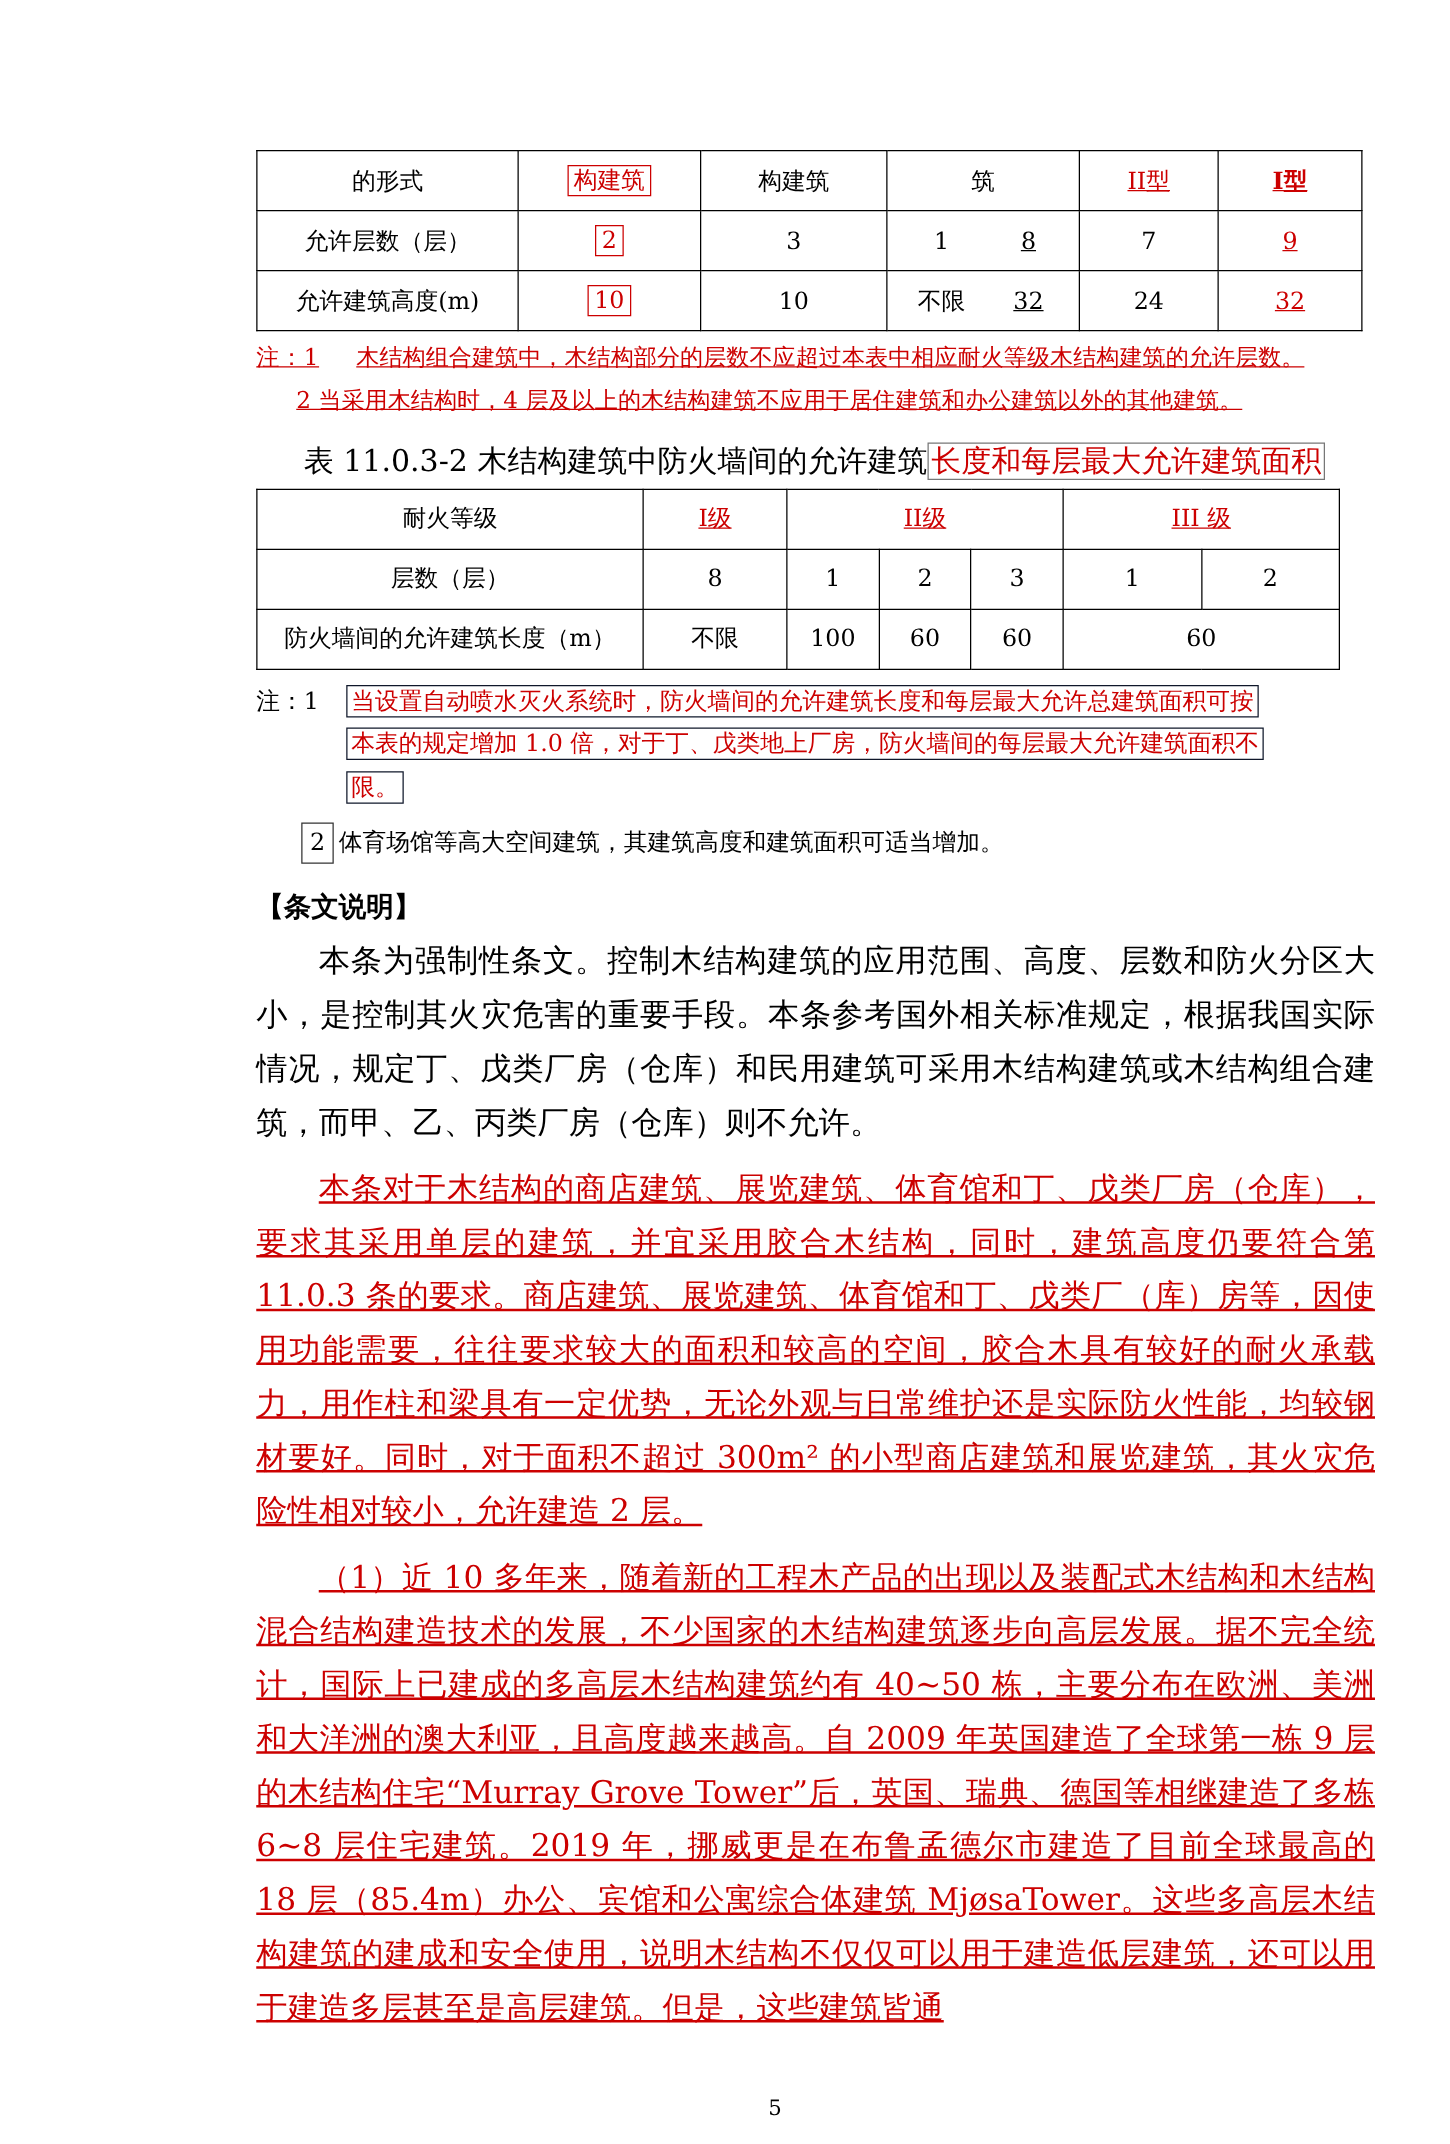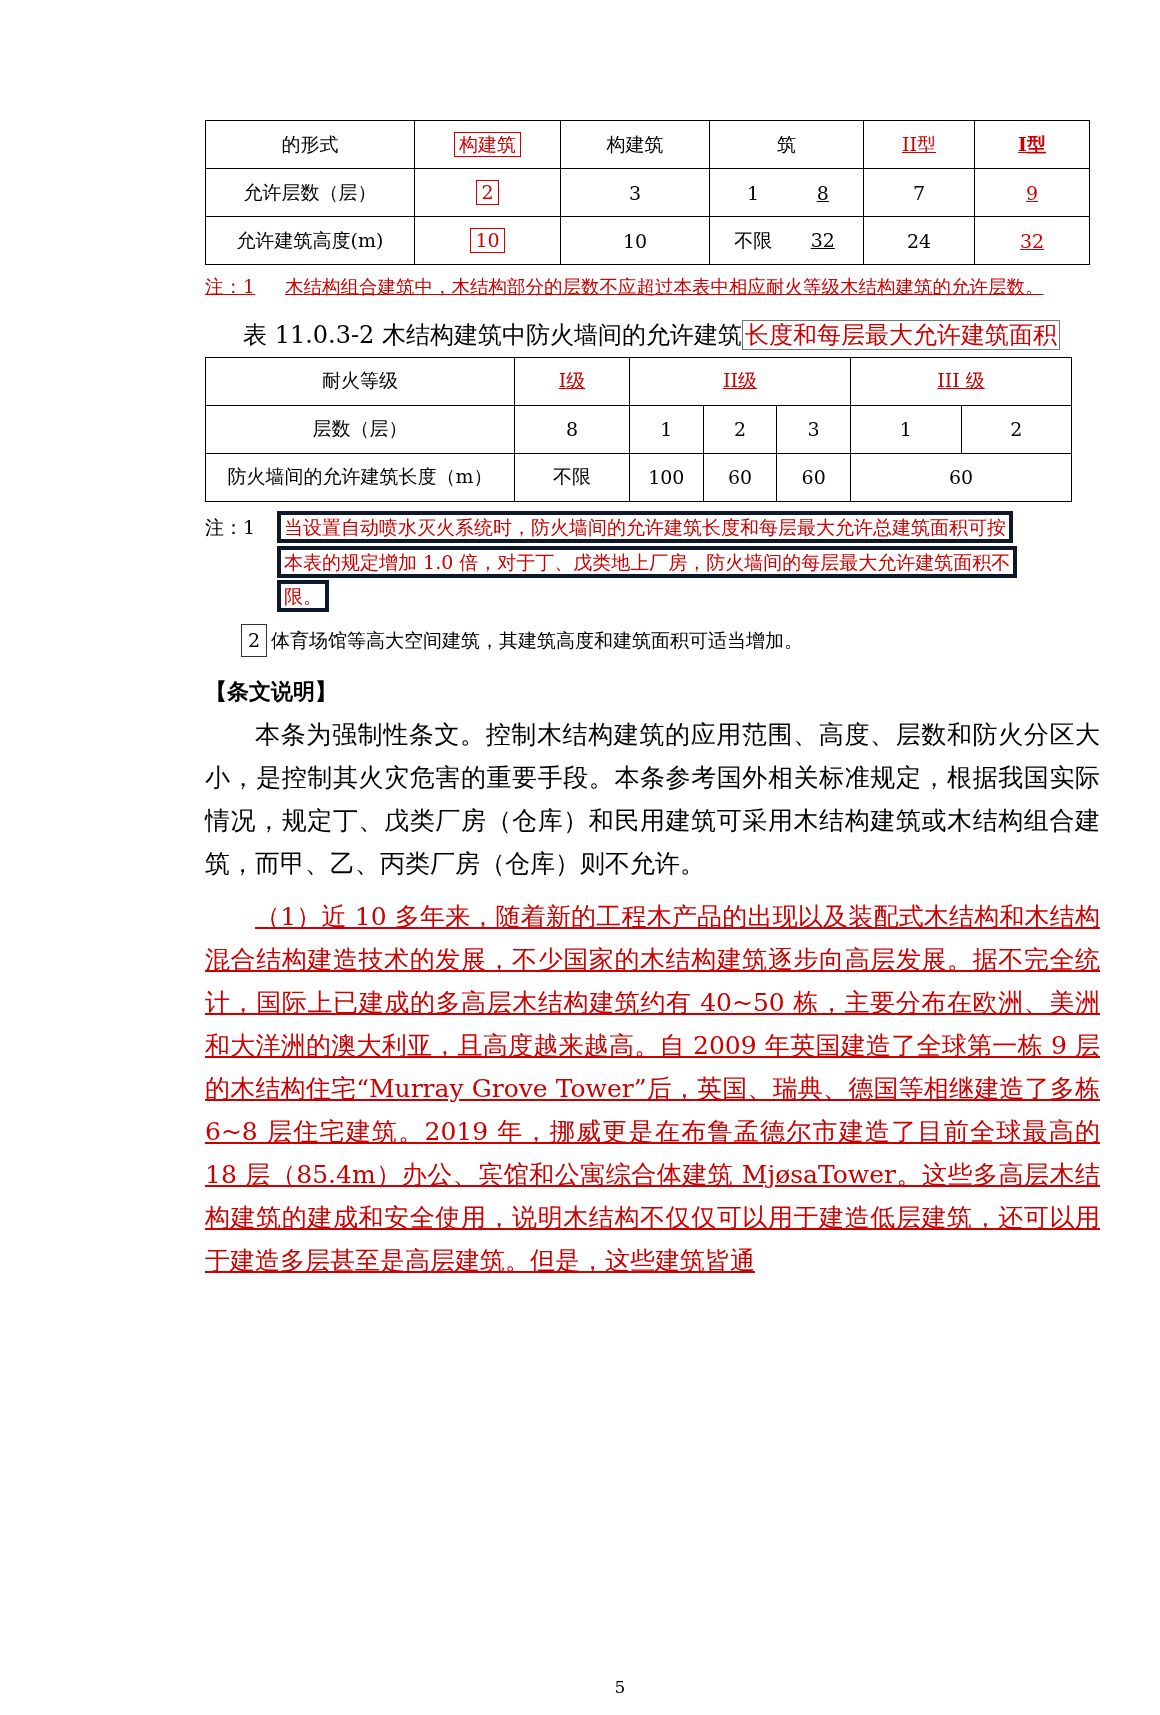--- a/index.html
+++ b/index.html
@@ -91,21 +91,21 @@
   .t2 .h3 { width: 212px; }
   .t2 .h4 { width: 212px; }
 
   .note2 {
     margin-top: 10px;
     font-size: 19px;
     line-height: 1.62;
   }
   .note2 .blk {
     color: #cc0000;
-    border: 4px solid #0f172a;
+    border: 1px solid #0f172a;
     padding: 1px 3px;
     display: inline;
   }
   .note2-row { display: flex; }
   .note2-row .lbl2 { width: 72px; flex: none; }
   .note2-body { flex: 1; }
   .note2-body div { margin-bottom: 4px; }
   .num-box {
     border: 1px solid #333;
     padding: 0 6px;
@@ -180,20 +180,21 @@
       <td><span class="red-u">32</span></td>
     </tr>
   </tbody>
     </table>
 
   <div class="note">
     <div style="display:flex">
       <span class="lbl red-u" style="flex:none;width:80px">注：1</span>
       <span class="note-line" style="flex:1">木结构组合建筑中，木结构部分的层数不应超过本表中相应耐火等级木结构建筑的允许层数。</span>
     </div>
+    <span class="note-line2">2  当采用木结构时，4 层及以上的木结构建筑不应用于居住建筑和办公建筑以外的其他建筑。</span>
   </div>
 
   <div class="table2-caption">
     <span>表 11.0.3-2   木结构建筑中防火墙间的允许建筑</span><span class="cap-red-box">长度和每层最大允许建筑面积</span>
   </div>
 
   <table class="doc-table t2">
     <tbody>
         <tr>
       <td class="h1">耐火等级</td>
@@ -231,16 +232,17 @@
       </span>
     </div>
     <div class="note2-item2">
       <span class="num-box">2</span><span>体育场馆等高大空间建筑，其建筑高度和建筑面积可适当增加。</span>
     </div>
   </div>
 
   <h2 class="section">【条文说明】</h2>
 
   <p class="body">本条为强制性条文。控制木结构建筑的应用范围、高度、层数和防火分区大小，是控制其火灾危害的重要手段。本条参考国外相关标准规定，根据我国实际情况，规定丁、戊类厂房（仓库）和民用建筑可采用木结构建筑或木结构组合建筑，而甲、乙、丙类厂房（仓库）则不允许。</p>
+  <p class="body red" style="margin-top:10px">本条对于木结构的商店建筑、展览建筑、体育馆和丁、戊类厂房（仓库），要求其采用单层的建筑，并宜采用胶合木结构，同时，建筑高度仍要符合第 11.0.3 条的要求。商店建筑、展览建筑、体育馆和丁、戊类厂（库）房等，因使用功能需要，往往要求较大的面积和较高的空间，胶合木具有较好的耐火承载力，用作柱和梁具有一定优势，无论外观与日常维护还是实际防火性能，均较钢材要好。同时，对于面积不超过 300m² 的小型商店建筑和展览建筑，其火灾危险性相对较小，允许建造 2 层。</p>
   <p class="body red" style="margin-top:10px">（1）近 10 多年来，随着新的工程木产品的出现以及装配式木结构和木结构混合结构建造技术的发展，不少国家的木结构建筑逐步向高层发展。据不完全统计，国际上已建成的多高层木结构建筑约有 40~50 栋，主要分布在欧洲、美洲和大洋洲的澳大利亚，且高度越来越高。自 2009 年英国建造了全球第一栋 9 层的木结构住宅“Murray Grove Tower”后，英国、瑞典、德国等相继建造了多栋 6~8 层住宅建筑。2019 年，挪威更是在布鲁孟德尔市建造了目前全球最高的 18 层（85.4m）办公、宾馆和公寓综合体建筑 MjøsaTower。这些多高层木结构建筑的建成和安全使用，说明木结构不仅仅可以用于建造低层建筑，还可以用于建造多层甚至是高层建筑。但是，这些建筑皆通</p>
 
   <div class="pagenum">5</div>
 </div>
 
 </body></html>

